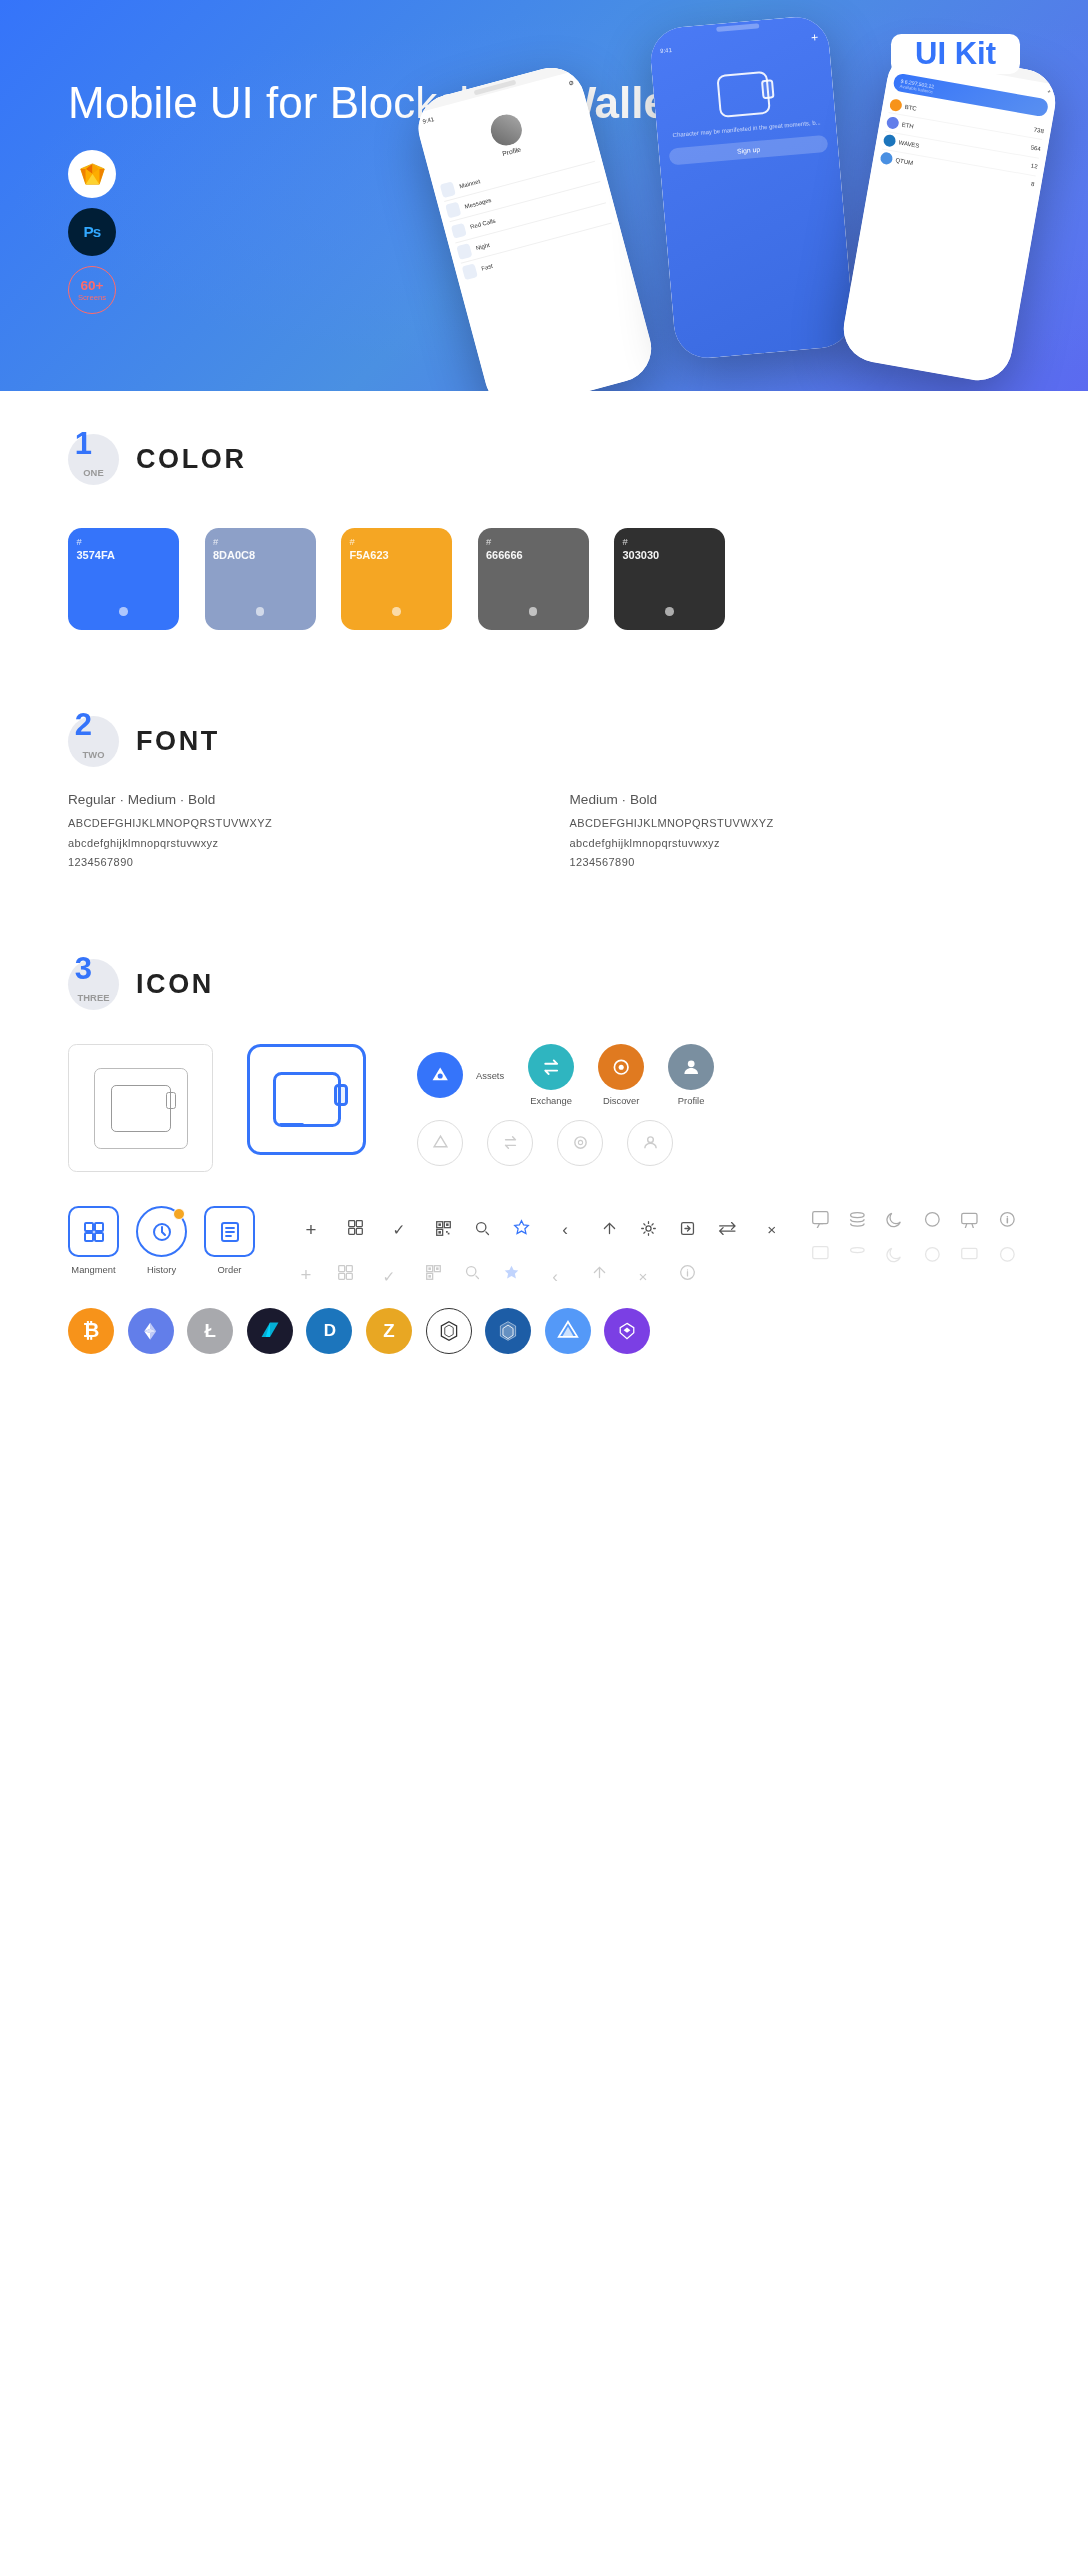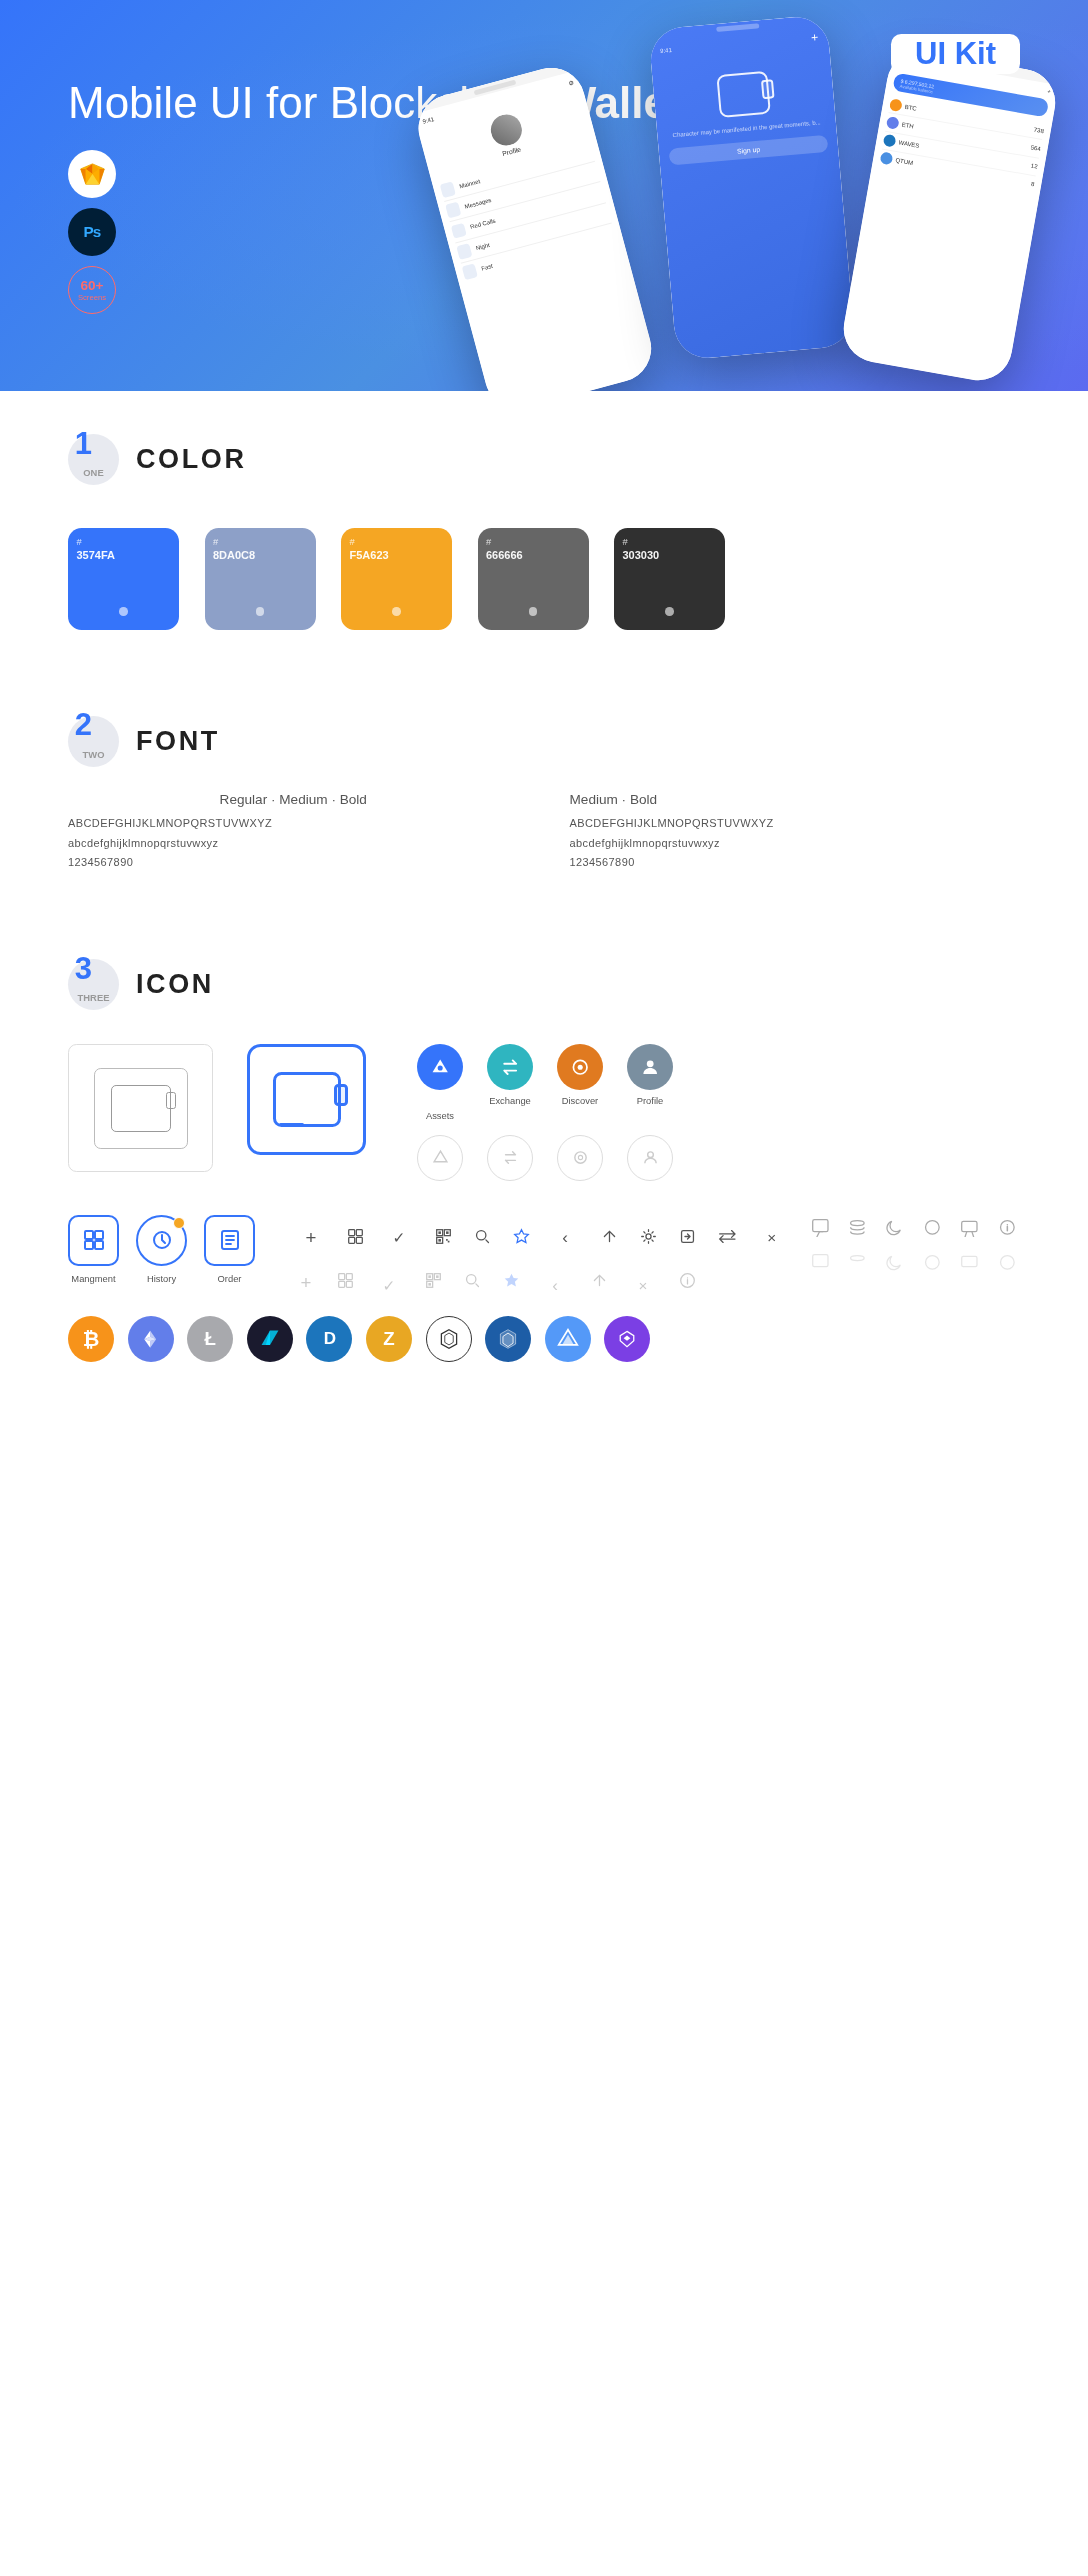--- a/index.html
+++ b/index.html
@@ -91,21 +91,21 @@
       width: 111px; height: 102px; border-radius: 13.6px;
       display: flex; flex-direction: column; align-items: center; justify-content: space-between;
       padding: 8.5px 8.5px 13.6px;
     }
     .swatch-hex { font-size: 9.4px; color: rgba(255,255,255,0.8); margin-bottom: 1.7px; }
     .swatch-dot { width: 8.5px; height: 8.5px; border-radius: 50%; background: rgba(255,255,255,0.6); }
     .swatch-top { display: flex; flex-direction: column; align-self: flex-start; }
 
     
     .font-section { padding: 0 0 43px; }
-    .font-meta { font-size: 13.6px; color: #555; margin-bottom: 6.8px; text-align: center; }
+    .font-meta { font-size: 13.6px; color: #555; margin-bottom: 6.8px; }
     .font-grid { display: grid; grid-template-columns: 1fr 1fr; gap: 51px; }
     .font-name { font-size: 44px; font-weight: 800; color: #222; margin: 3.4px 0 8.5px; }
     .font-name-din { font-size: 44px; font-weight: 700; color: #222; margin: 3.4px 0 8.5px; font-family: 'DIN', Arial, sans-serif; }
     .font-chars { font-size: 11px; color: #555; letter-spacing: 0.4px; line-height: 1.8; }
     .font-meta-right { font-size: 13.6px; color: #555; margin-bottom: 6.8px; }
 
     
     .icon-section { padding: 0 0 43px; }
 
     
@@ -389,21 +389,21 @@
       <div style="width:119px;height:111px;border:3.4px solid #3574FA;border-radius:13.6px;display:flex;align-items:center;justify-content:center;position:relative;">
         <div style="width:68px;height:55px;border:3.4px solid #3574FA;border-radius:8.5px;position:relative;">
           <div style="position:absolute;right:-10.2px;top:8.5px;width:13.6px;height:22px;border:3.4px solid #3574FA;border-radius:4.3px;background:rgba(53,116,250,0.1);"></div>
           <div style="position:absolute;bottom:-1.7px;left:3.4px;width:25.5px;height:2.6px;background:#3574FA;border-radius:1.7px;"></div>
         </div>
       </div>
 
       <div style="display:flex;flex-direction:column;gap:13.6px;margin-left:17px;">
         <div style="display:flex;gap:24px;">
 
-          <div style="display:flex;flex-direction:column;align-items:center;gap:20px;">
+          <div style="display:flex;flex-direction:row;align-items:center;gap:13px;">
             <div style="width:46px;height:46px;border-radius:50%;background:#3574FA;display:flex;align-items:center;justify-content:center;">
               <svg width="20.4" height="20.4" viewBox="0 0 24 24" fill="none">
                 <polygon points="12,3 21,18 3,18" fill="white"></polygon>
                 <circle cx="12" cy="13" r="3" fill="#3574FA"></circle>
               </svg>
             </div>
             <span style="font-size:9.4px;color:#555;">Assets</span>
           </div>
 
           <div style="display:flex;flex-direction:column;align-items:center;gap:5.1px;">

